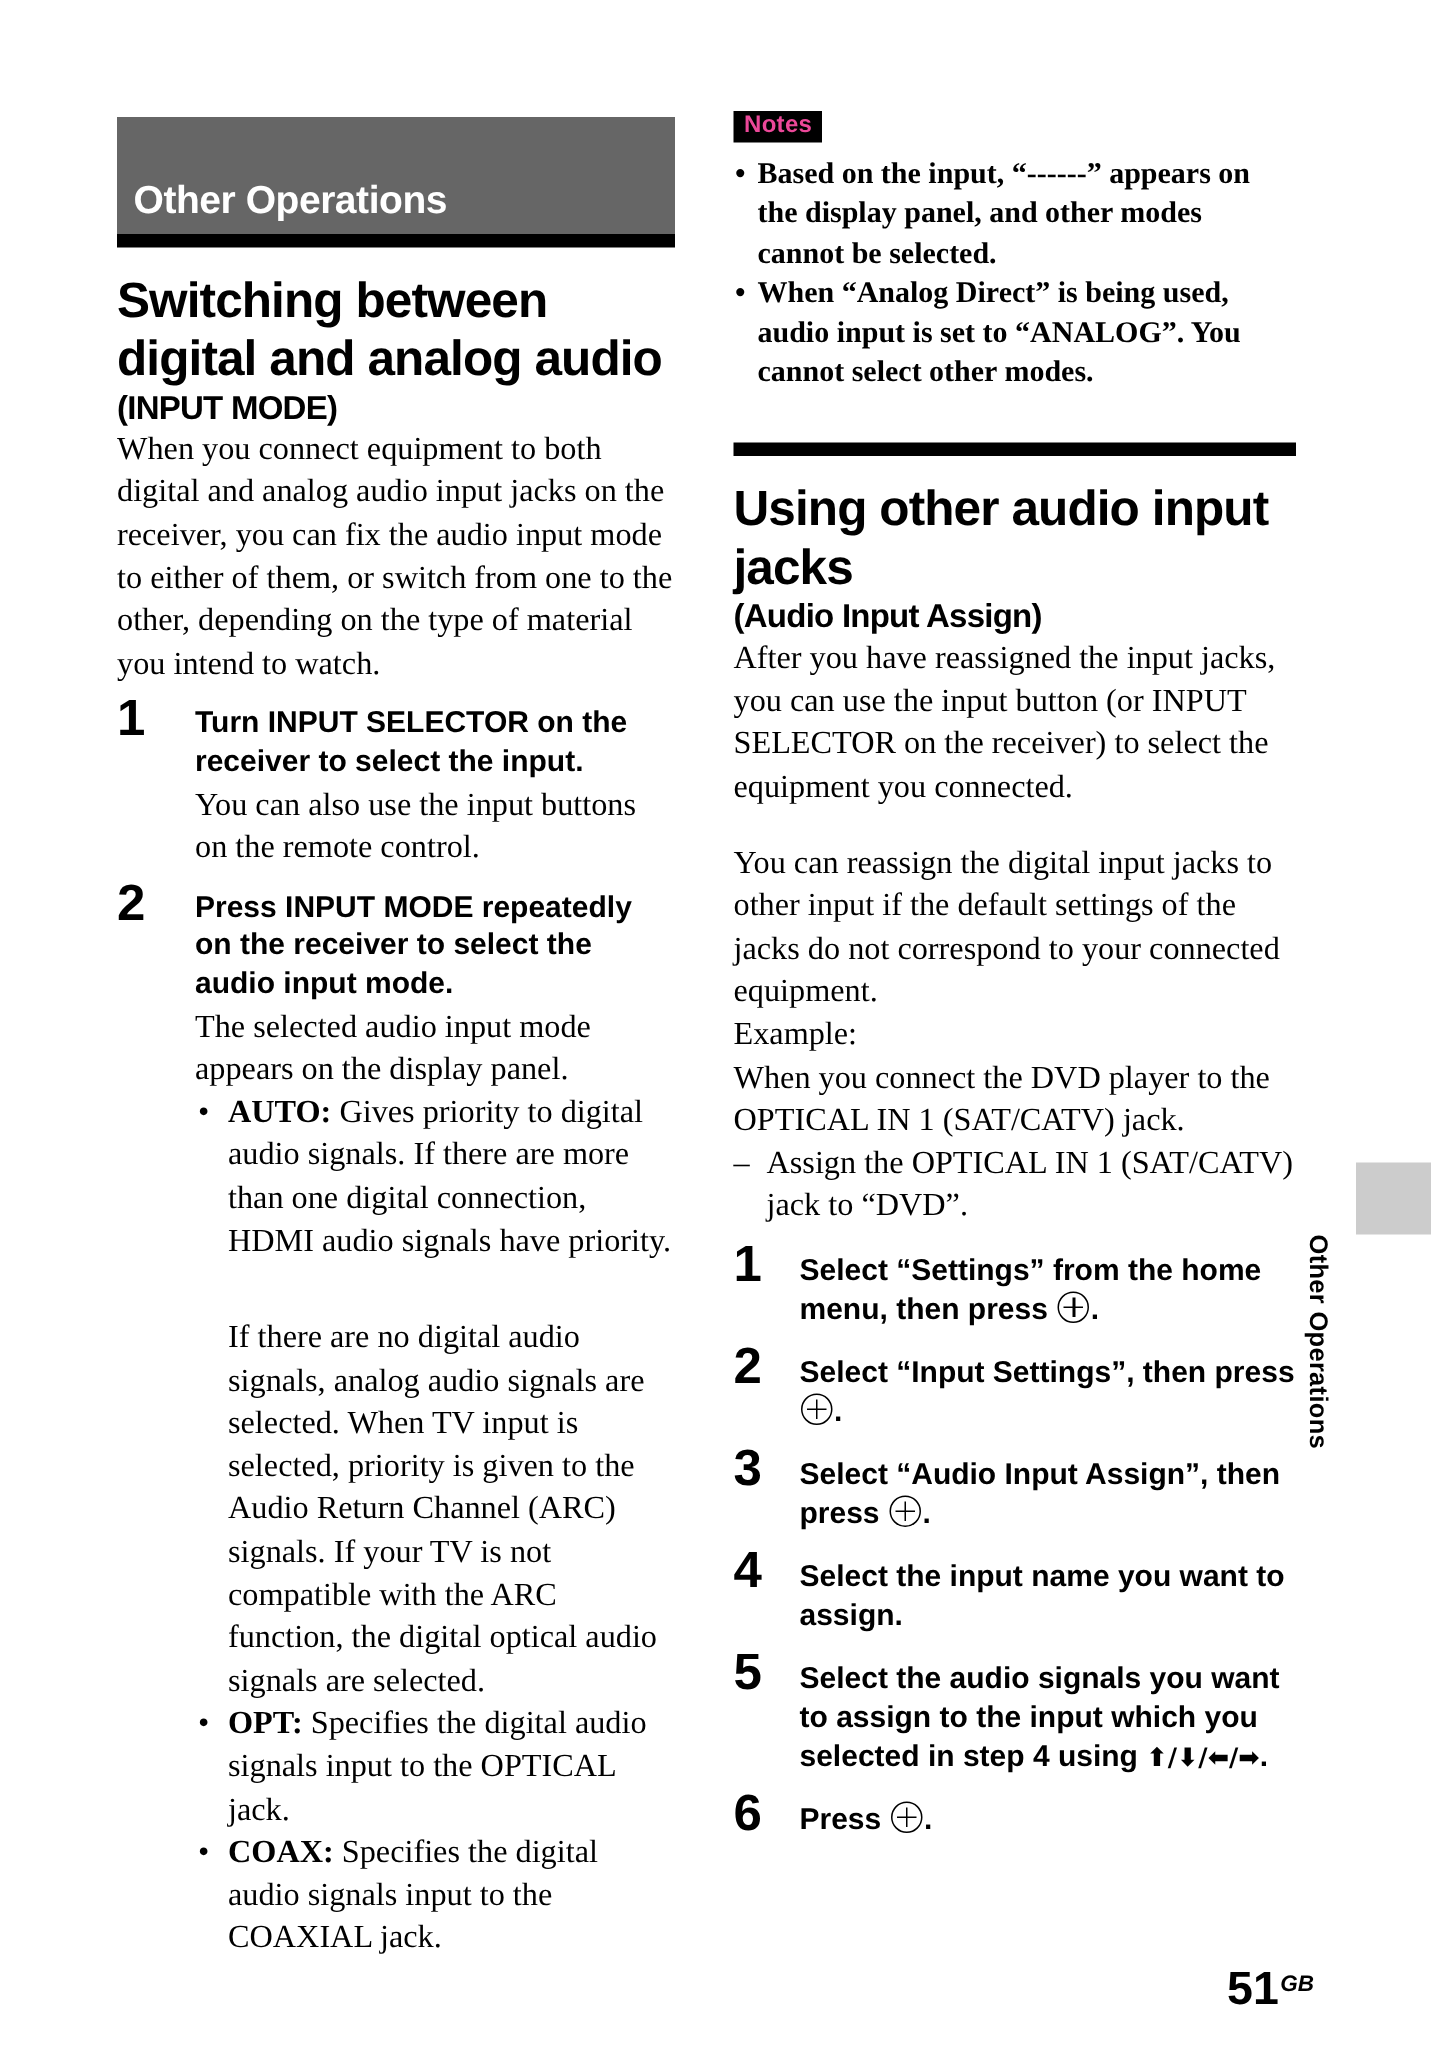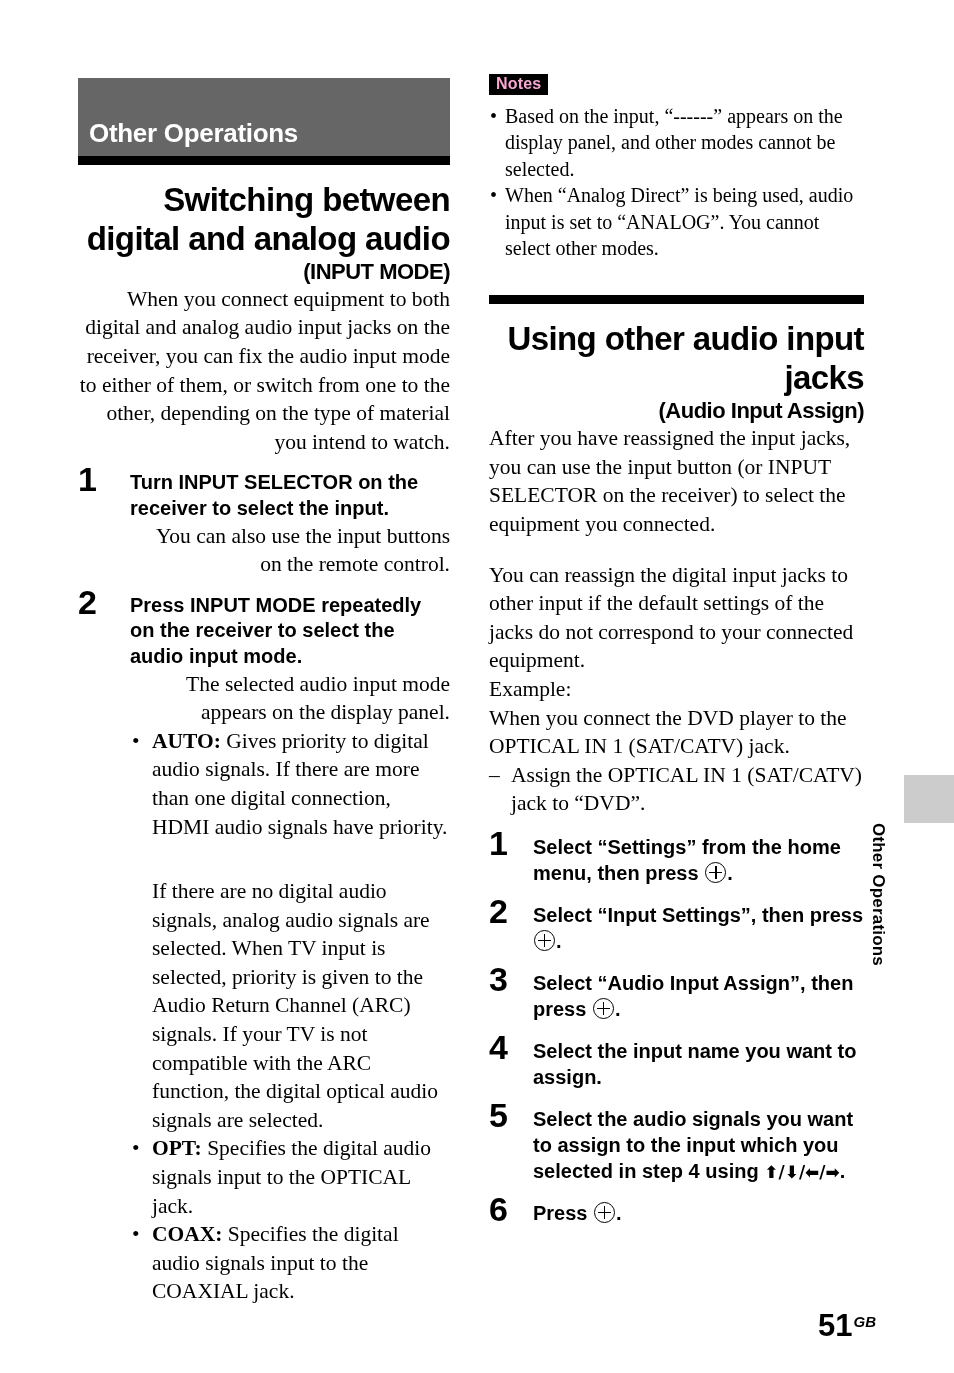--- a/index.html
+++ b/index.html
@@ -54,21 +54,20 @@
   }
 
   
   h1.section-title {
     font-family: "Liberation Sans", sans-serif;
     font-weight: bold;
     font-size: 33px;
     line-height: 1.18;
     letter-spacing: -0.6px;
     margin: 16px 0 0 0;
-    text-align: right;
   }
   .section-subtitle {
     font-family: "Liberation Sans", sans-serif;
     font-weight: bold;
     font-size: 22px;
     line-height: 1.18;
     letter-spacing: -0.5px;
     display: block;
   }
 
@@ -77,21 +76,21 @@
     background: #000000;
     margin-bottom: 6px;
   }
 
   
   p.body {
     font-size: 21.5px;
     line-height: 1.33;
     margin: 0;
   }
-  .gap-before { margin-top: 22px; text-align: right; }
+  .gap-before { margin-top: 22px; }
   .tight { margin: 0; }
 
   
   .step {
     position: relative;
     padding-left: 52px;
     margin-top: 14px;
   }
   .step-num {
     position: absolute;
@@ -106,21 +105,20 @@
     font-family: "Liberation Sans", sans-serif;
     font-weight: bold;
     font-size: 20px;
     line-height: 1.28;
     margin: 0;
   }
   .step-body {
     font-size: 21.5px;
     line-height: 1.33;
     margin: 0;
-    text-align: right;
   }
   .col-right .step { padding-left: 44px; margin-top: 16px; }
   .col-right .step-head { font-size: 20px; line-height: 1.3; }
 
   
   ul.bullets {
     list-style: none;
     margin: 0;
     padding: 0;
   }
@@ -139,38 +137,39 @@
   ul.bullets.dash > li::before { content: "\2013"; left: 0px; }
   .no-marker { padding-left: 22px; margin-top: 36px; }
   .no-marker::before { content: "" !important; }
 
   .b { font-weight: bold; }
 
   
   .notes-badge {
     display: inline-block;
     background: #000000;
-    color: #f9a8d4;
+    color: #ec4899;
     font-family: "Liberation Sans", sans-serif;
     font-weight: bold;
     font-size: 16px;
     padding: 1px 7px 2px 7px;
     letter-spacing: 0.2px;
   }
   ul.notes {
     list-style: none;
     margin: 8px 0 0 0;
     padding: 0;
   }
   ul.notes > li {
     position: relative;
     padding-left: 16px;
     font-size: 20px;
     line-height: 1.32;
     margin-bottom: 0;
+    font-weight: bold;
   }
   ul.notes > li::before {
     content: "\2022";
     position: absolute;
     left: 1px;
     top: 0;
   }
 
   
   .enter-glyph {

